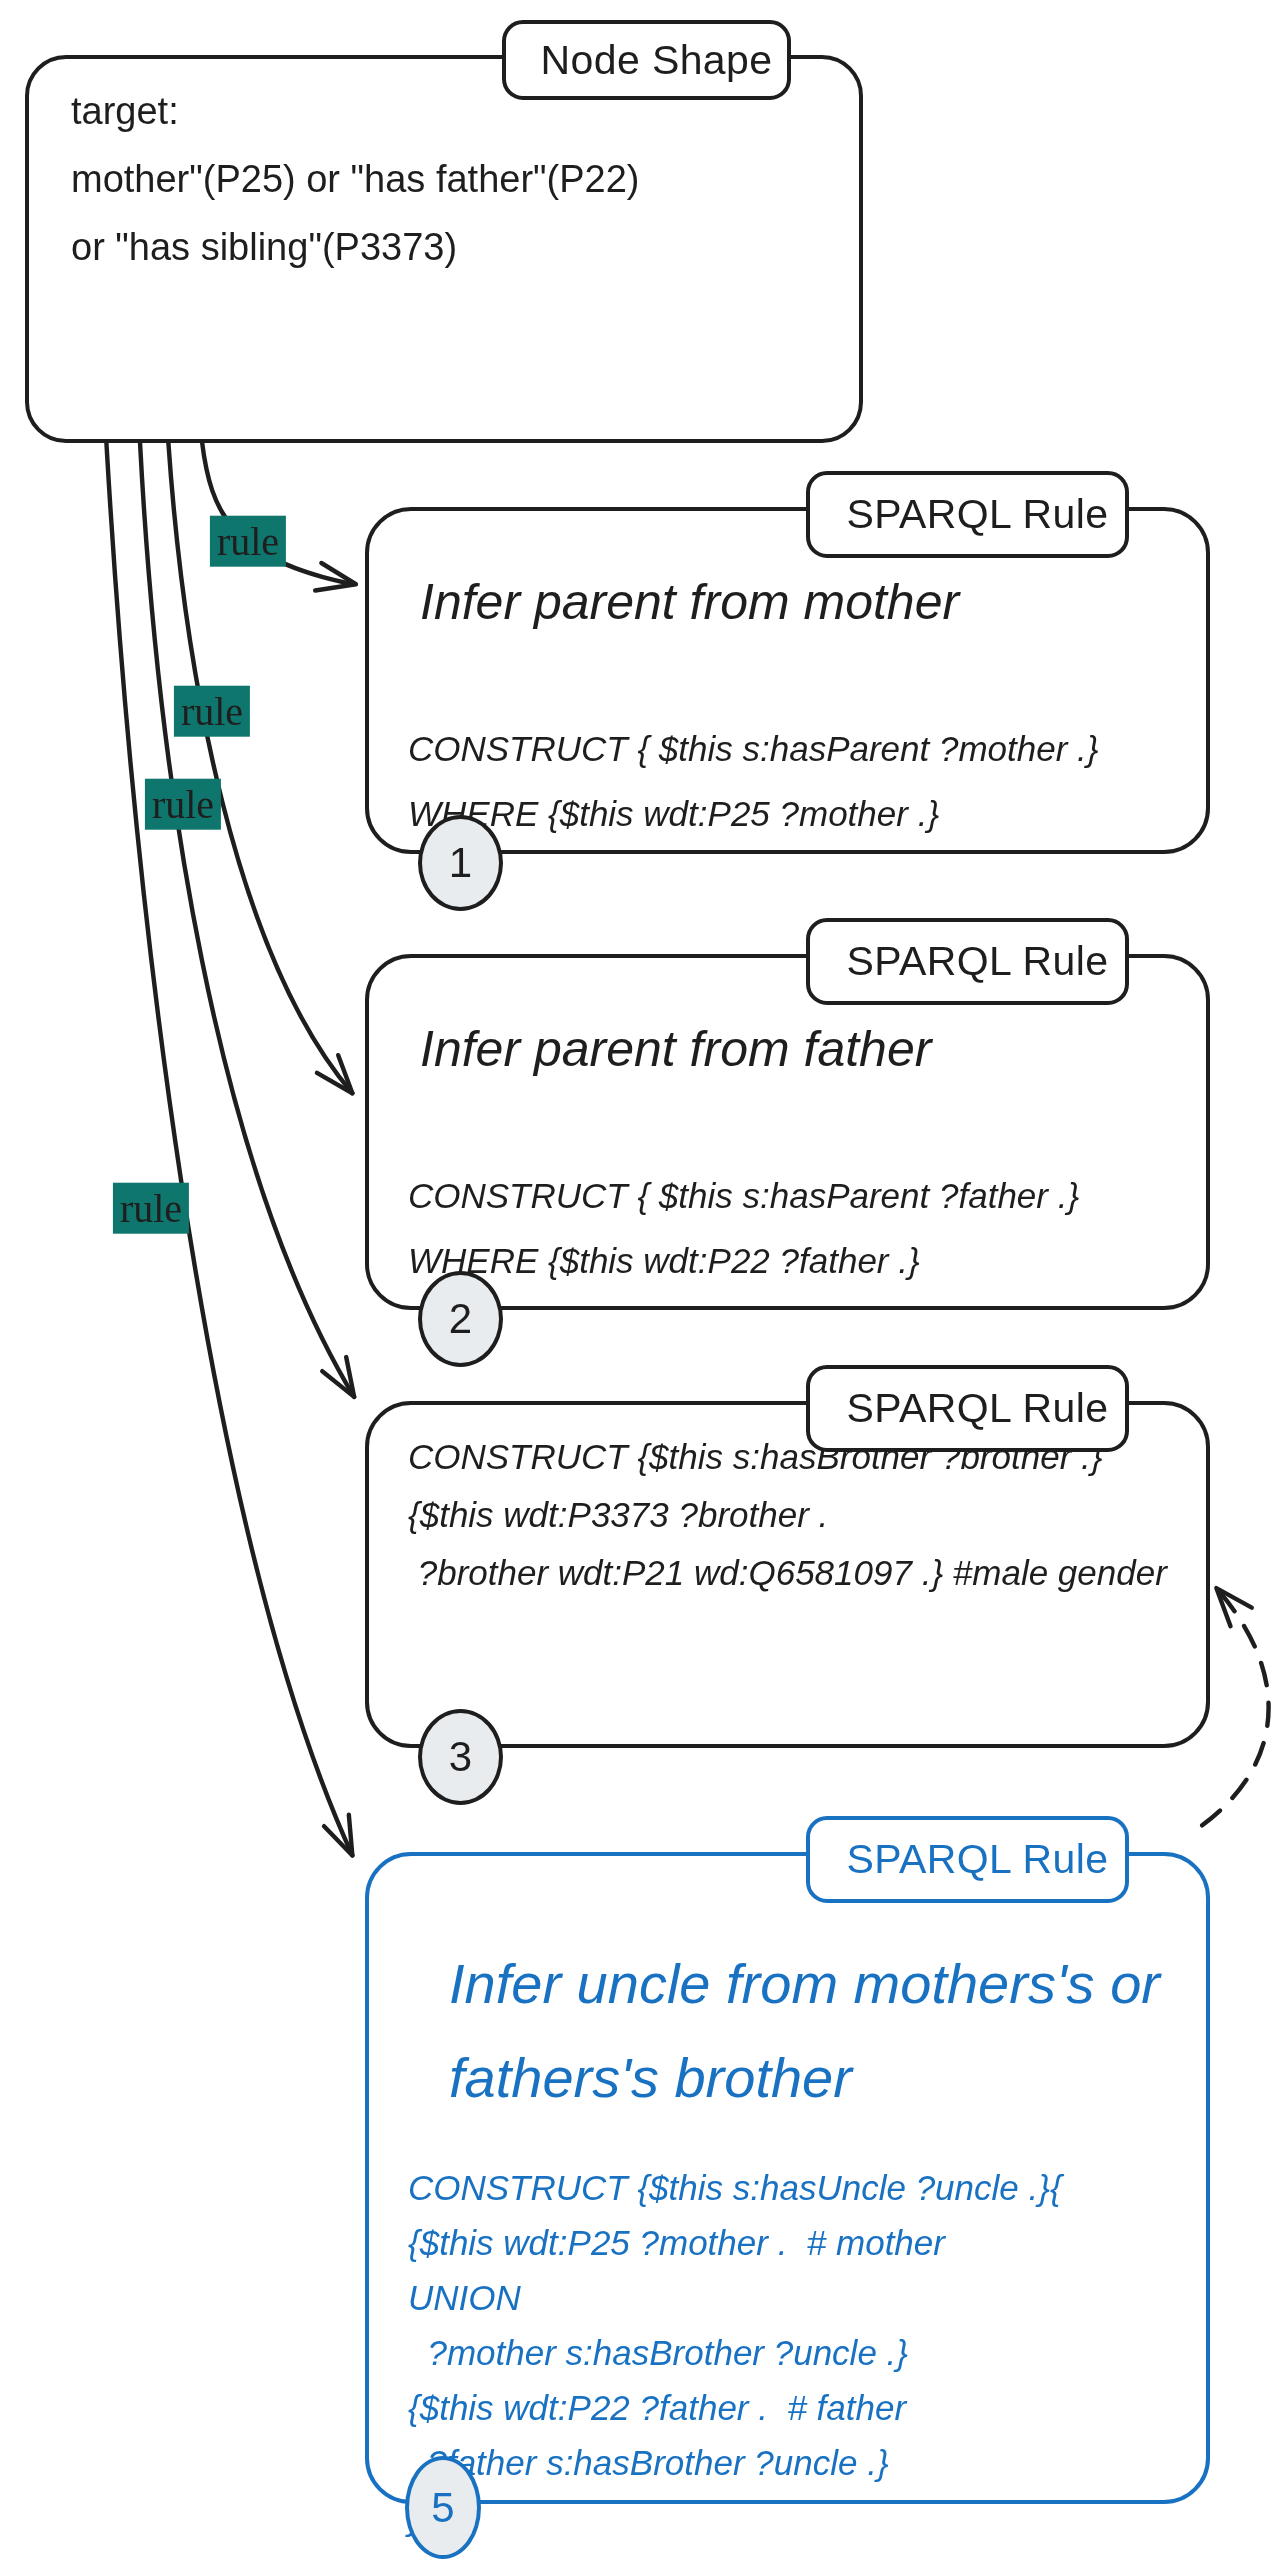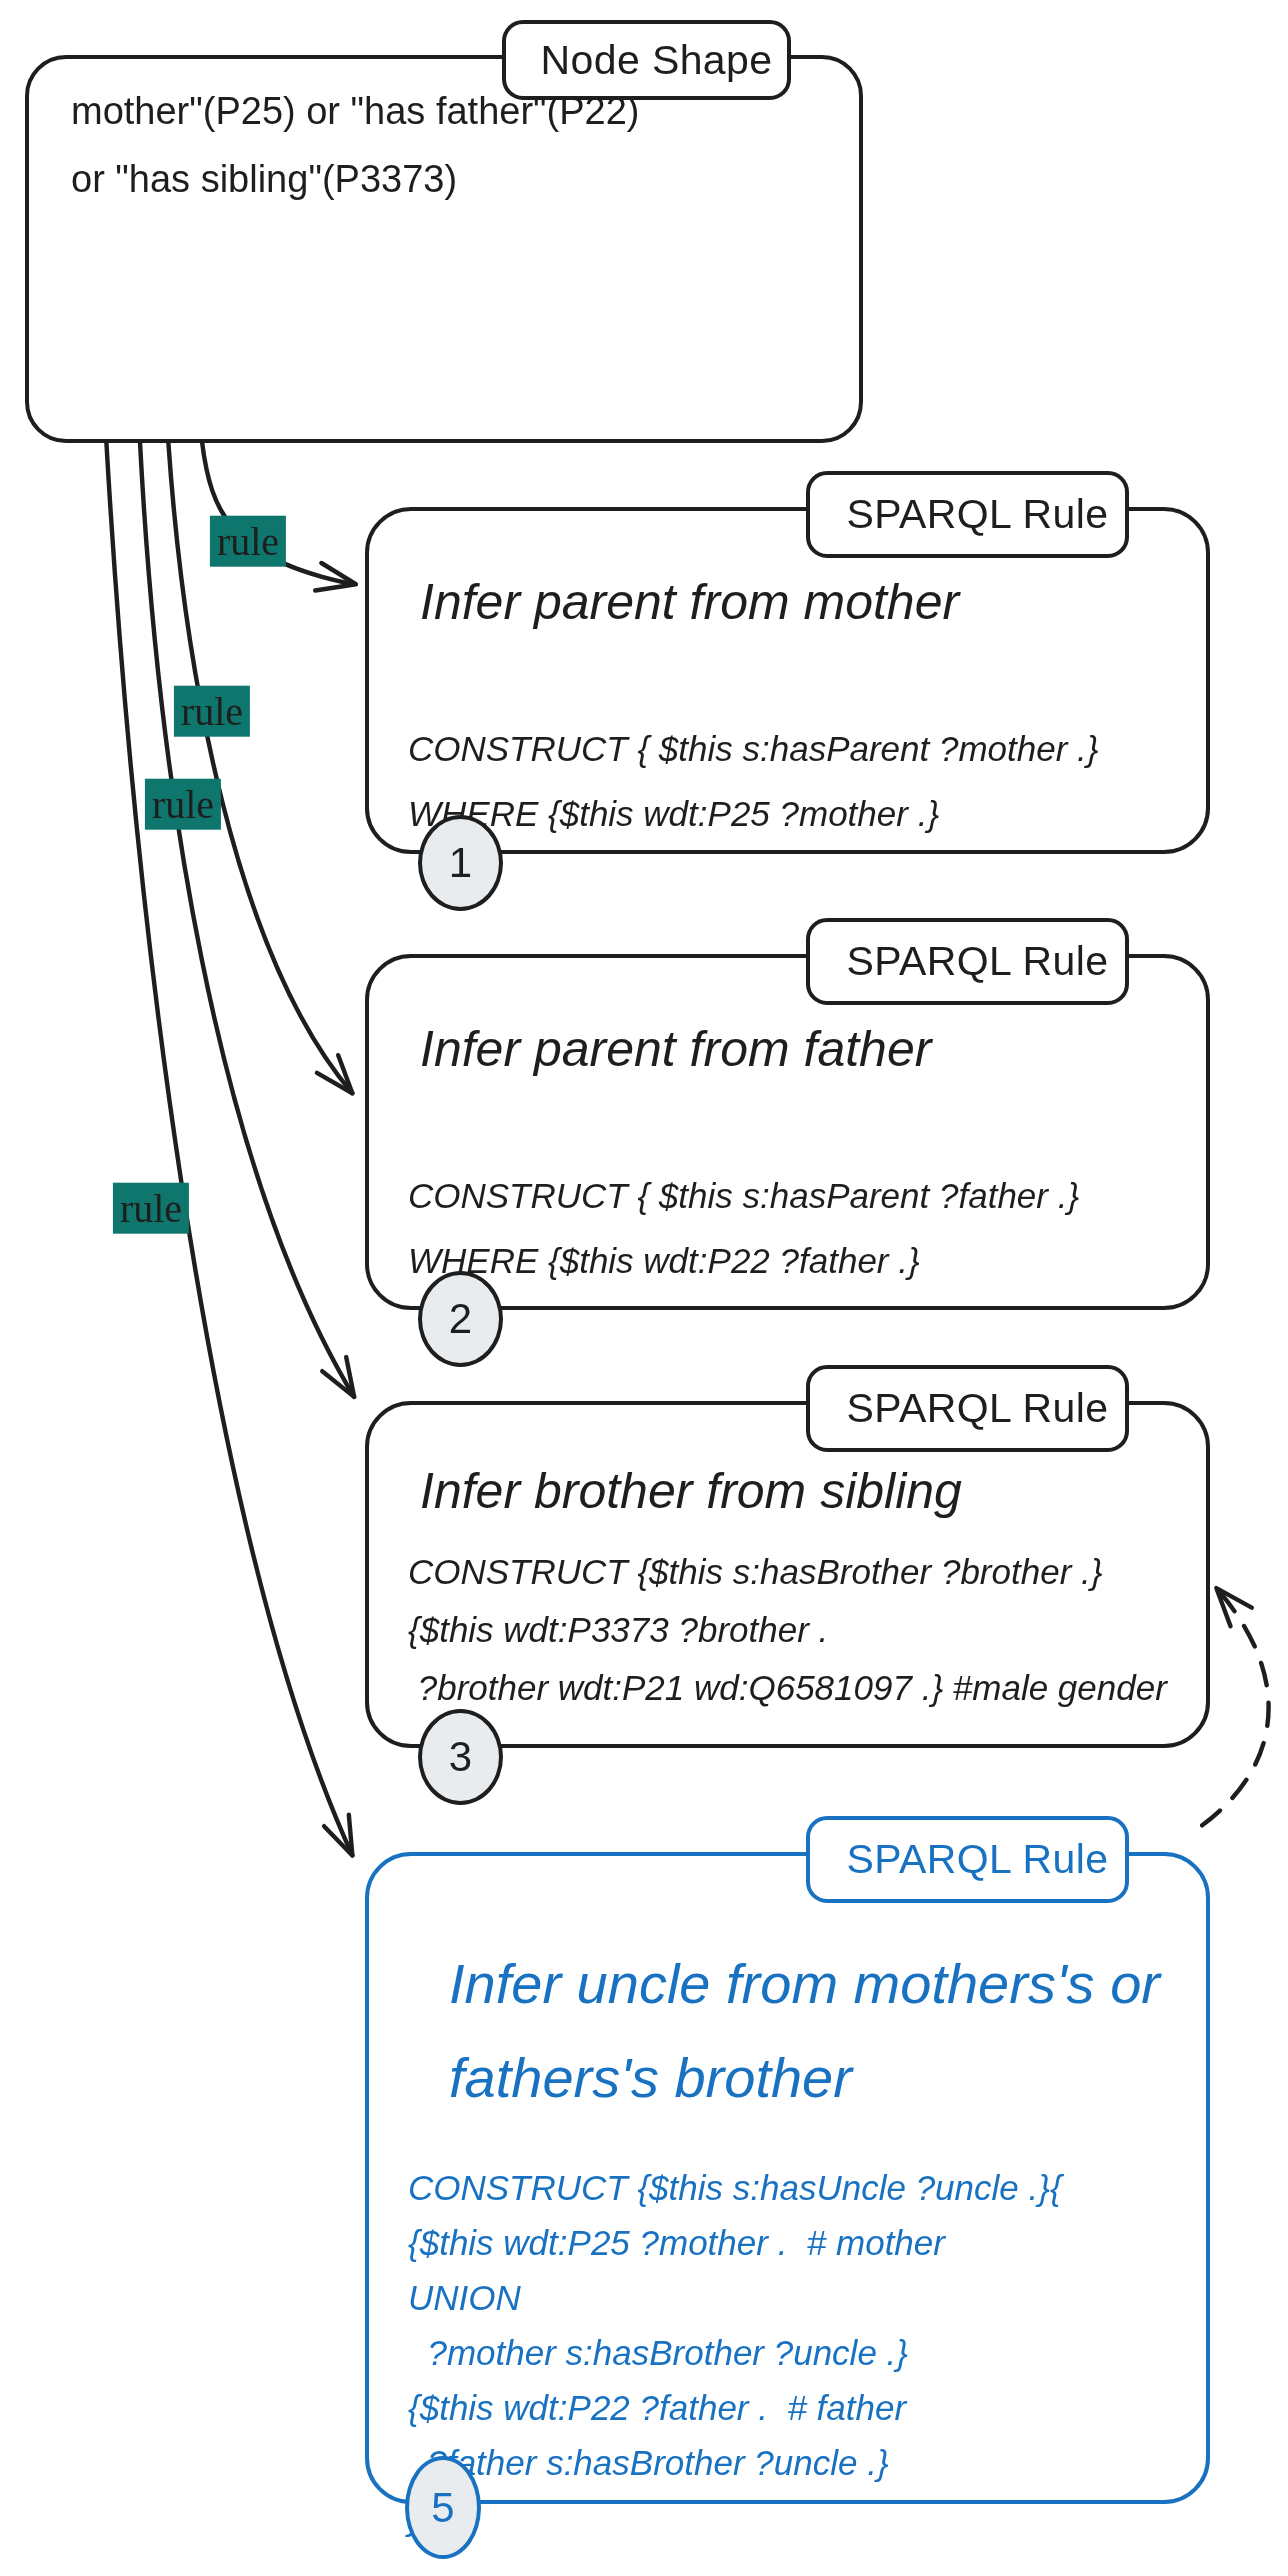--- a/index.html
+++ b/index.html
@@ -78,20 +78,21 @@
     <polyline points="1414,1816 1374,1794 1390,1837"></polyline>
   </svg>
 
   <div class="edge-label" style="left:248px;top:541px">rule</div>
   <div class="edge-label" style="left:212px;top:711px">rule</div>
   <div class="edge-label" style="left:183px;top:804px">rule</div>
   <div class="edge-label" style="left:151px;top:1208px">rule</div>
 
   <section class="shape node-box">
     <div class="node-body">
+      <div>target:</div>
       <div>mother"(P25) or "has father"(P22)</div>
       <div>or "has sibling"(P3373)</div>
     </div>
   </section>
   <div class="tab" style="left:502px;top:20.4px;width:289px;height:80px">Node Shape</div>
 
   <section class="shape rule-box" style="top:507px;height:347px">
     <div class="rule-title">Infer parent from mother</div>
     <div class="rule-code">
       <div class="code-line">CONSTRUCT { $this s:hasParent ?mother .}</div>
@@ -105,21 +106,20 @@
     <div class="rule-title">Infer parent from father</div>
     <div class="rule-code">
       <div class="code-line">CONSTRUCT { $this s:hasParent ?father .}</div>
       <div class="code-line">WHERE {$this wdt:P22 ?father .}</div>
     </div>
   </section>
   <div class="tab" style="left:806px;top:918px;width:323px;height:87px">SPARQL Rule</div>
   <div class="badge" style="left:418px;top:1271px">2</div>
 
   <section class="shape rule-box r3" style="top:1401px;height:347px">
-    <div class="rule-title">Infer brother from sibling</div>
     <div class="rule-code">
       <div class="code-line">CONSTRUCT {$this s:hasBrother ?brother .}</div>
       <div class="code-line">{$this wdt:P3373 ?brother .</div>
       <div class="code-line"> ?brother wdt:P21 wd:Q6581097 .} #male gender</div>
     </div>
   </section>
   <div class="tab" style="left:806px;top:1365px;width:323px;height:87px">SPARQL Rule</div>
   <div class="badge" style="left:418px;top:1709px">3</div>
 
   <section class="shape rule-box r4 blue" style="top:1852px;height:652px">

